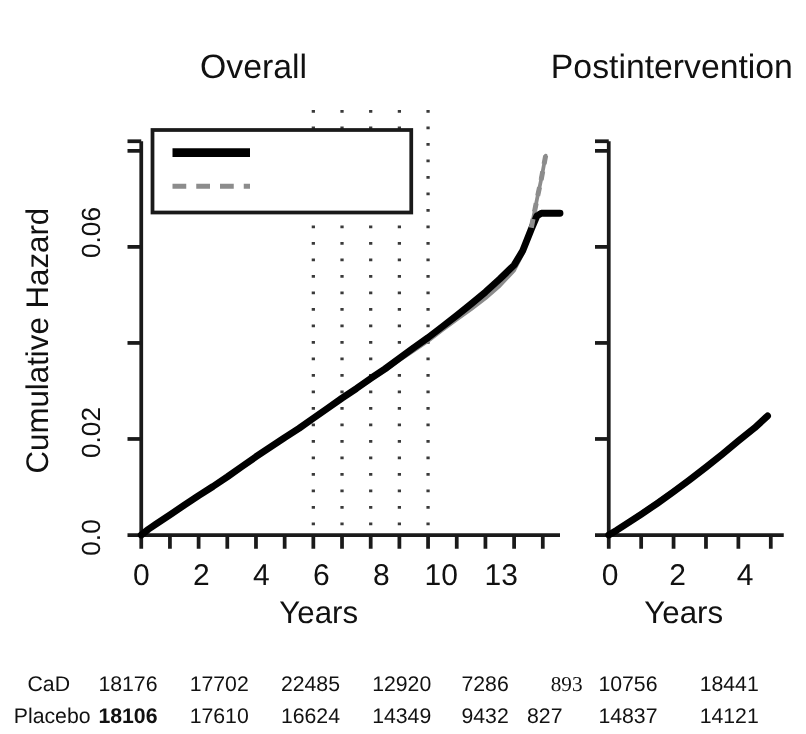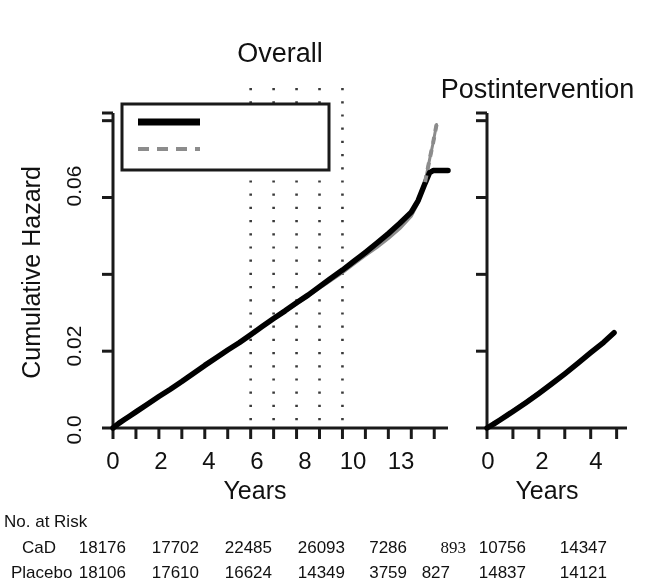--- a/index.html
+++ b/index.html
@@ -12,26 +12,26 @@
   .fig{position:absolute;left:0;top:0;width:645px;height:587px;}
   svg{display:block;}
   .txt{position:absolute;white-space:pre;}
 
   
   #chart-title{
     left:0;top:2px;width:645px;text-align:center;
     font-size:25px;font-weight:400;letter-spacing:0px;
   }
   #panel-title-overall{
-    left:160px;top:38px;width:240px;text-align:center;
+    left:160px;top:38px;width:240px;
     font-size:27px;font-weight:400;
   }
   #panel-title-post{
     left:430px;top:38px;width:215px;text-align:center;
-    font-size:27px;font-weight:400;margin-top:36px;
+    font-size:27px;font-weight:400;
   }
 
   
   #y-axis-label{
     left:-79px;top:258px;width:220px;text-align:center;
     font-size:25px;
     transform:rotate(-90deg);transform-origin:50% 50%;
   }
   .ytick-label{
     font-size:21px;
@@ -74,41 +74,40 @@
   <div class="txt xaxis-title" style="left:195px;top:476px;width:120px;">Years</div>
 
   <div class="txt xtick-label" style="left:473px;top:447px;width:30px;">0</div>
   <div class="txt xtick-label" style="left:527px;top:447px;width:30px;">2</div>
   <div class="txt xtick-label" style="left:581px;top:447px;width:30px;">4</div>
   <div class="txt xaxis-title" style="left:487px;top:476px;width:120px;">Years</div>
 
   <div class="txt legend-label" style="left:215px;top:115px;">CaD</div>
   <div class="txt legend-label" style="left:215px;top:141px;">Placebo</div>
 
-  <div class="txt" id="risk-header">No. at Risk</div>
 
   <div>
     <div class="txt risk-rowlabel" style="left:22px;top:538px;">CaD</div>
     <div class="txt risk-cell" style="left:70px;top:538px;width:56px;">18176</div>
     <div class="txt risk-cell" style="left:143px;top:538px;width:56px;">17702</div>
     <div class="txt risk-cell" style="left:216px;top:538px;width:56px;">22485</div>
-    <div class="txt risk-cell" style="left:289px;top:538px;width:56px;">26093</div>
+    <div class="txt risk-cell" style="left:289px;top:538px;width:56px;">12920</div>
     <div class="txt risk-cell" style="left:362px;top:538px;width:45px;">7286</div>
     <div class="txt risk-cell" style="left:430px;top:538px;width:36px;font-family:Liberation Serif, serif;">893</div>
     <div class="txt risk-cell" style="left:470px;top:538px;width:56px;">10756</div>
-    <div class="txt risk-cell" style="left:551px;top:538px;width:56px;">14347</div>
+    <div class="txt risk-cell" style="left:551px;top:538px;width:56px;">18441</div>
   </div>
 
   <div>
     <div class="txt risk-rowlabel" style="left:11px;top:563px;">Placebo</div>
-    <div class="txt risk-cell" style="left:70px;top:563px;width:56px;">18106</div>
+    <div class="txt risk-cell" style="left:70px;top:563px;width:56px;font-weight:bold;">18106</div>
     <div class="txt risk-cell" style="left:143px;top:563px;width:56px;">17610</div>
     <div class="txt risk-cell" style="left:216px;top:563px;width:56px;">16624</div>
     <div class="txt risk-cell" style="left:289px;top:563px;width:56px;">14349</div>
-    <div class="txt risk-cell" style="left:362px;top:563px;width:45px;">3759</div>
+    <div class="txt risk-cell" style="left:362px;top:563px;width:45px;">9432</div>
     <div class="txt risk-cell" style="left:414px;top:563px;width:36px;">827</div>
     <div class="txt risk-cell" style="left:470px;top:563px;width:56px;">14837</div>
     <div class="txt risk-cell" style="left:551px;top:563px;width:56px;">14121</div>
   </div>
 
   <svg id="plot-svg" width="645" height="587" viewBox="0 0 645 587" style="position:absolute;left:0;top:0;">
 
     <g>
       <g id="grid-overall">
           <line x1="250.67123287671234" x2="250.67123287671234" y1="88" y2="422" stroke="#3a3a3a" stroke-width="2.6" stroke-dasharray="2.2 11" stroke-linecap="butt"></line>

